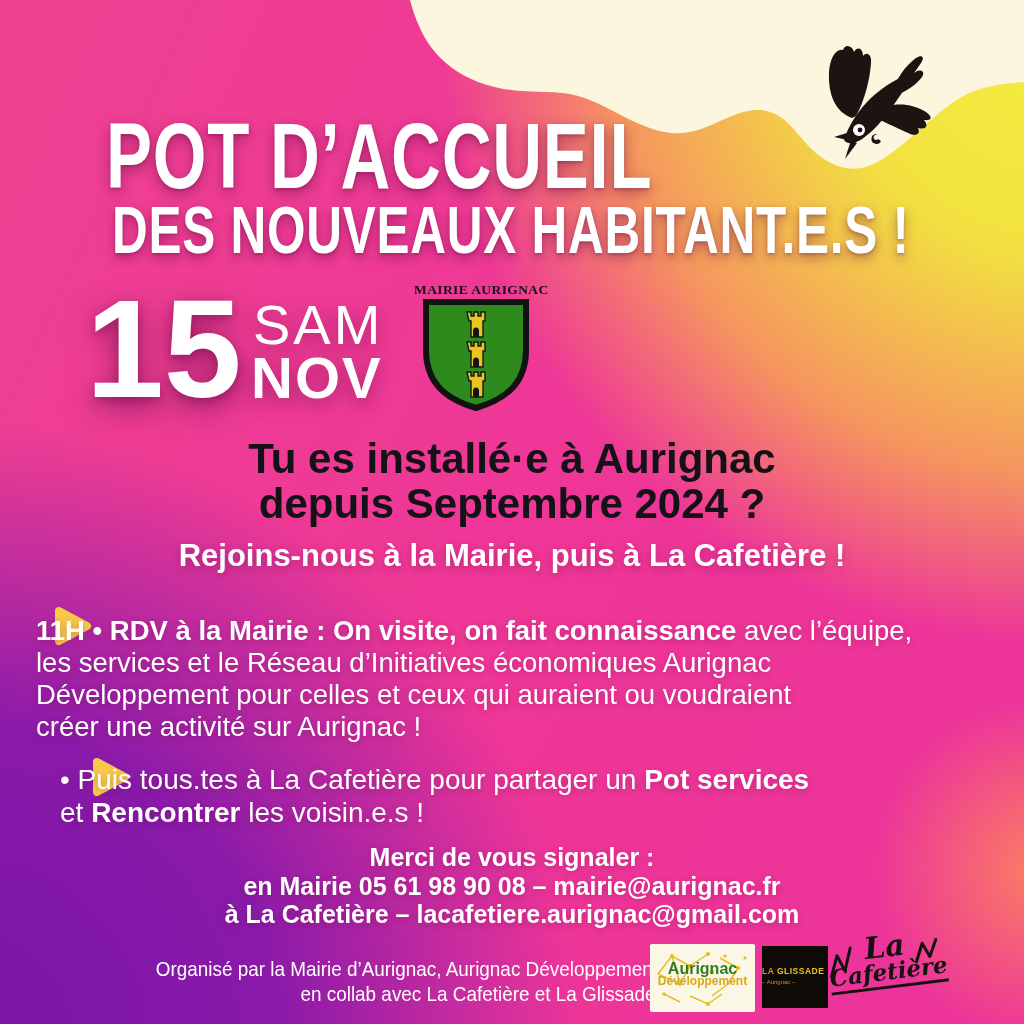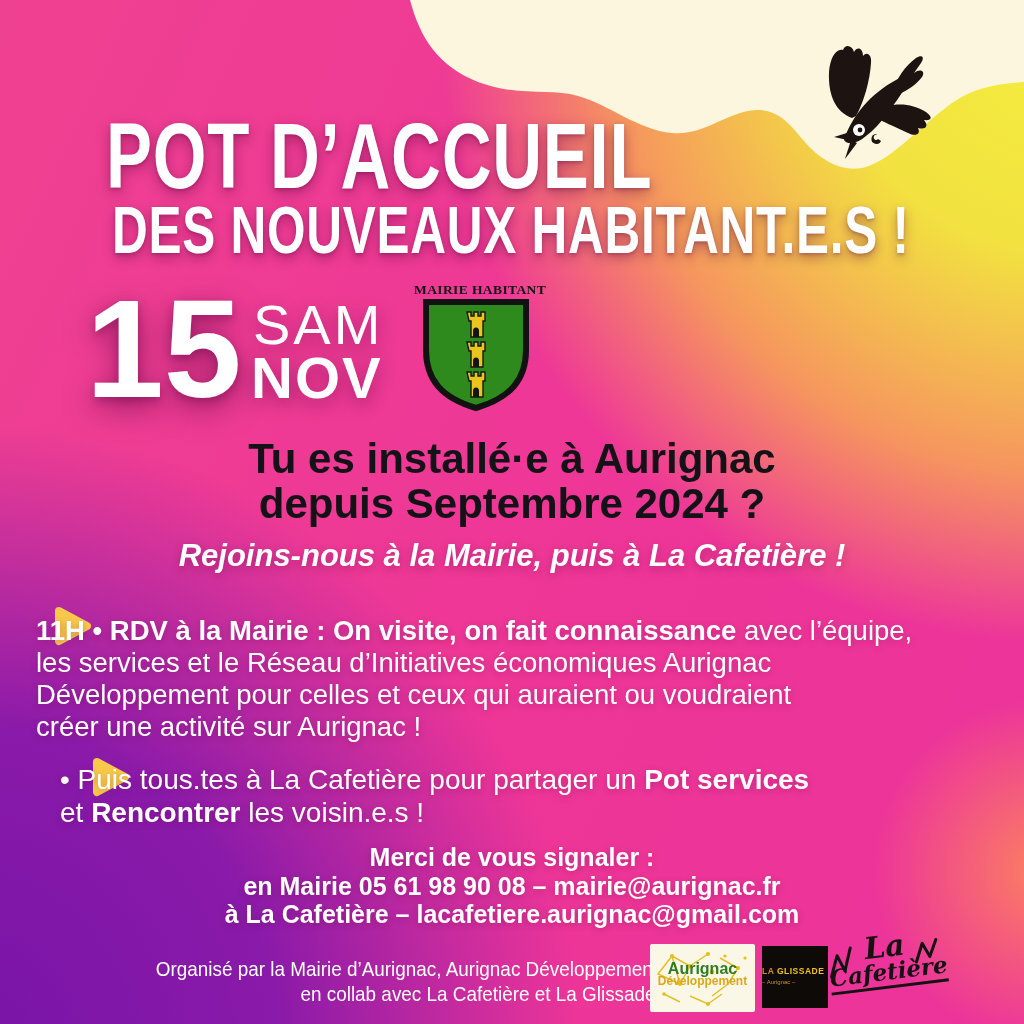--- a/index.html
+++ b/index.html
@@ -22,21 +22,21 @@
   .day{left:86px;top:268px;color:#fff;font-weight:700;font-size:140px;
        text-shadow:0 10px 30px rgba(80,0,60,.55),0 4px 10px rgba(80,0,60,.35);}
   .weekday{left:253px;top:292px;color:#fff;font-weight:400;font-size:56px;letter-spacing:3px;
        text-shadow:0 6px 18px rgba(80,0,60,.45);}
   .month{left:251px;top:344px;color:#fff;font-weight:700;font-size:58px;letter-spacing:2px;
        text-shadow:0 6px 18px rgba(80,0,60,.45);}
   .crest-caption{left:414px;top:282px;width:124px;text-align:center;color:#131313;
        font-family:"Liberation Serif",serif;font-weight:700;font-size:13.5px;letter-spacing:.4px;white-space:nowrap;}
   .question{left:0;top:436px;width:1024px;text-align:center;color:#141217;font-weight:700;font-size:42px;line-height:45px;}
   .subtitle{left:0;top:538px;width:1024px;text-align:center;color:#fff;font-weight:700;font-size:31px;
-       text-shadow:0 3px 9px rgba(96,8,64,.35);font-style:italic;}
+       text-shadow:0 3px 9px rgba(96,8,64,.35);}
   .program{color:#fff;font-size:27.5px;line-height:32px;text-align:left;
        text-shadow:0 2px 7px rgba(96,8,64,.3);margin-top:6px;}
   .program b{font-weight:700;}
   .block1{left:36px;top:609px;width:952px;}
   .block2{left:60px;top:757px;width:904px;font-size:28px;line-height:33px;}
   .tri{width:38px;height:40px;}
   .tri1{left:54px;top:606px;}
   .tri2{left:92px;top:757px;}
   .contact{left:0;top:843px;width:1024px;text-align:center;color:#fff;font-weight:700;
        font-size:25px;line-height:28.5px;text-shadow:0 2px 7px rgba(96,8,64,.3);}
@@ -86,21 +86,21 @@
     <span class="squeeze">POT D’ACCUEIL</span>
   </div>
   <div class="abs title2">
     <span class="squeeze">DES NOUVEAUX HABITANT.E.S !</span>
   </div>
 
   <div class="abs day">15</div>
   <div class="abs weekday">SAM</div>
   <div class="abs month">NOV</div>
 
-  <div class="abs crest-caption">MAIRIE HABITANT</div>
+  <div class="abs crest-caption">MAIRIE AURIGNAC</div>
   <svg class="abs" style="left:416px;top:298px;" width="120" height="116" viewBox="0 0 120 116">
     <path d="M10,4 H110 V52 C110,82 94,100 60,110 C26,100 10,82 10,52 Z" fill="#2e8a1d" stroke="#121212" stroke-width="6"></path>
     <g>
       <g transform="translate(60,27)">
         <path d="M-9,-13 h4 v4 h3 v-4 h4 v4 h3 v-4 h4 v9 h-2 v16 h-12 v-16 h-2 Z" fill="#e9c51d" stroke="#171717" stroke-width="1.4"></path>
         <path d="M-3,12 v-6 a3,3.6 0 0 1 6,0 v6 Z" fill="#141414"></path>
       </g>
       <g transform="translate(60,57)">
         <path d="M-9,-13 h4 v4 h3 v-4 h4 v4 h3 v-4 h4 v9 h-2 v16 h-12 v-16 h-2 Z" fill="#e9c51d" stroke="#171717" stroke-width="1.4"></path>
         <path d="M-3,12 v-6 a3,3.6 0 0 1 6,0 v6 Z" fill="#141414"></path>

